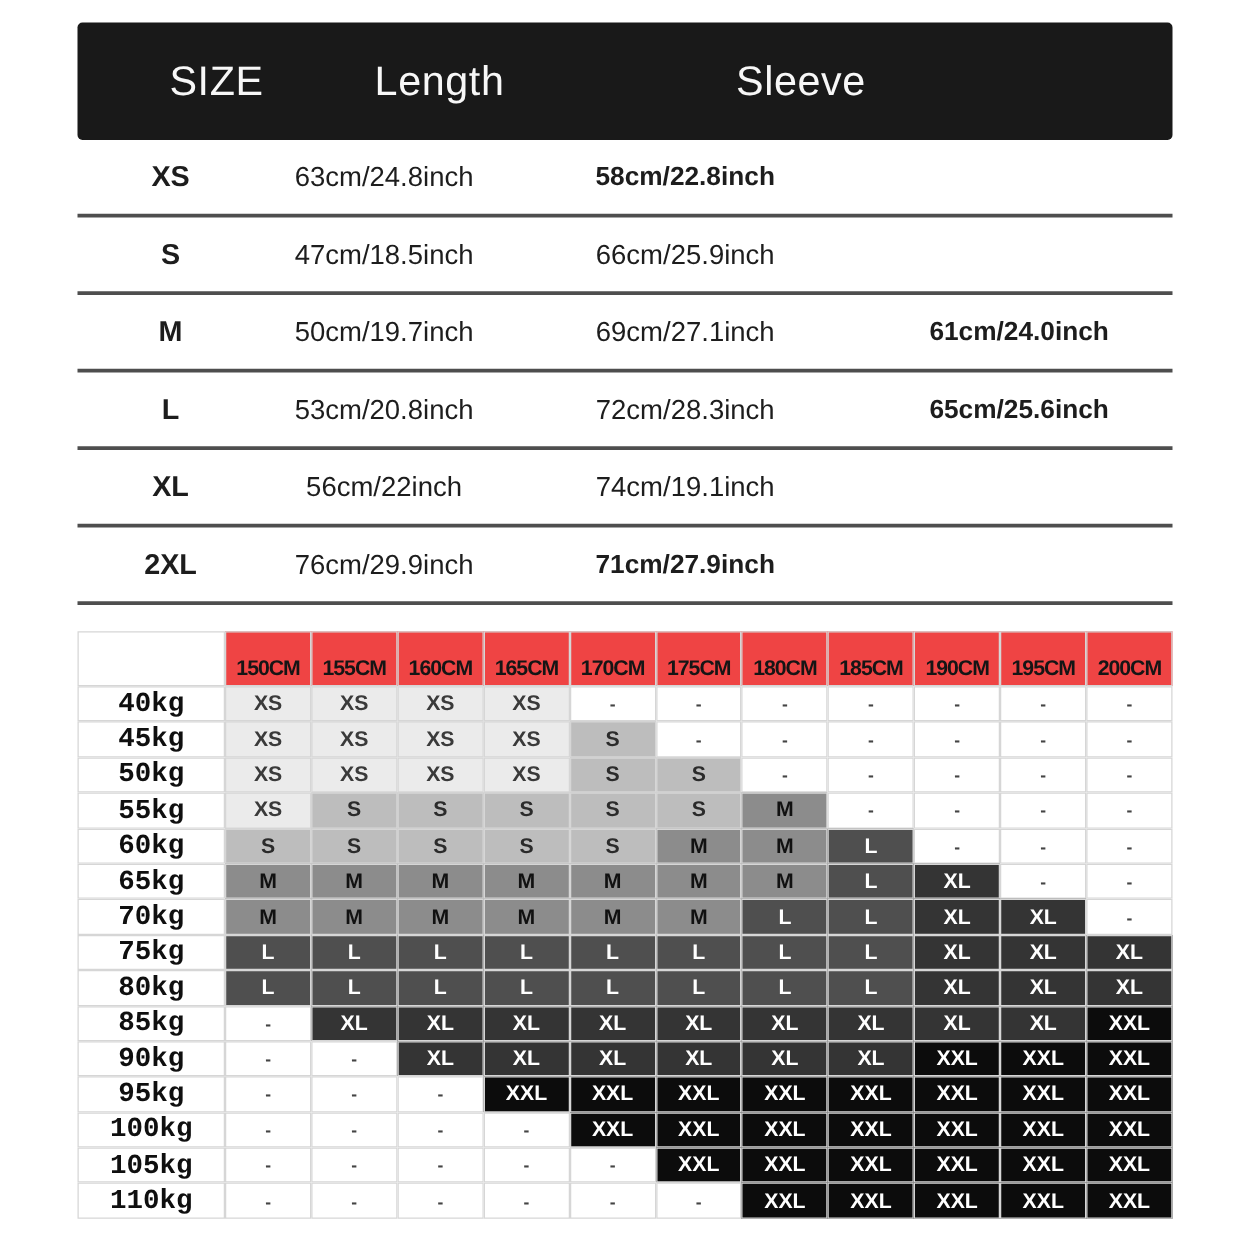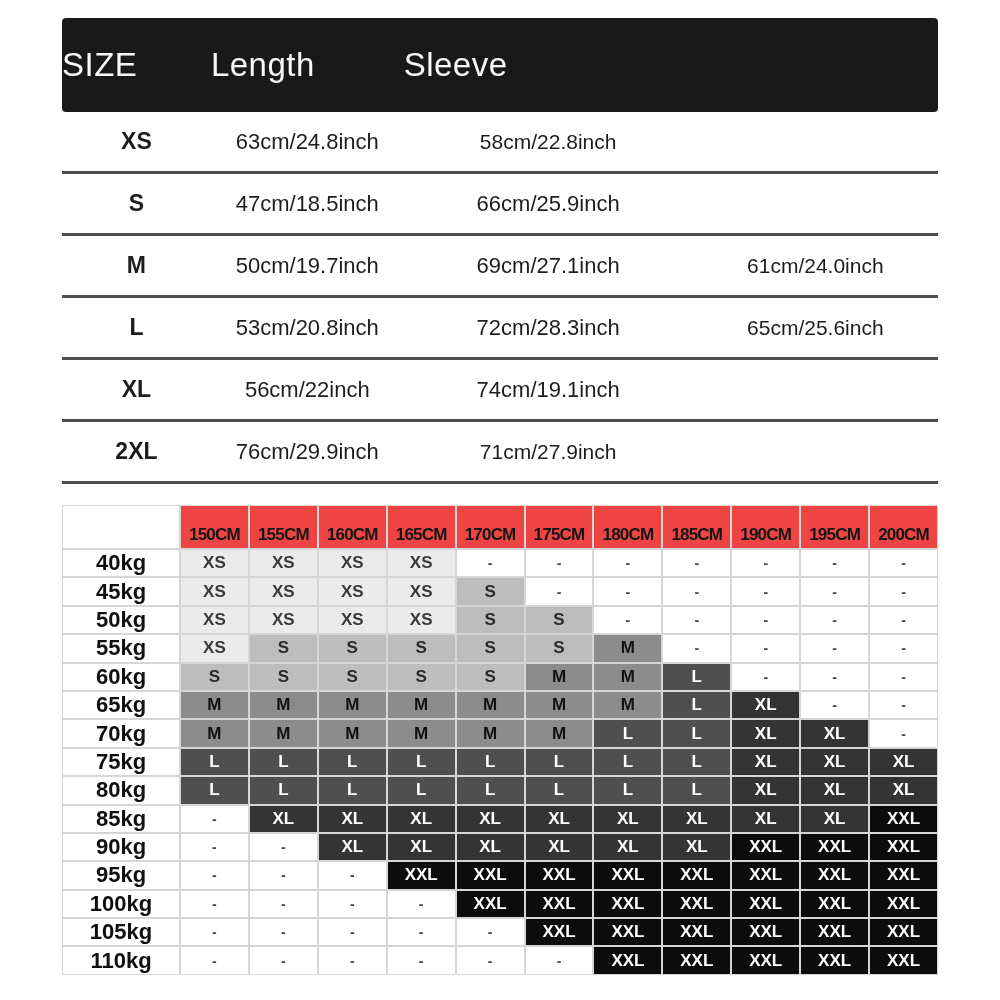--- a/index.html
+++ b/index.html
@@ -6,47 +6,47 @@
   .sheet{
     width:1000px;height:1000px;background:#fff;position:relative;
     font-family:"Liberation Sans", sans-serif;color:#1d1d1d;overflow:hidden;
   }
   
   .head-bar{
     margin:18px 62px 0 62px;height:94px;background:#191919;border-radius:4px;
     display:grid;grid-template-columns:17% 22% 33% 28%;align-items:center;
   }
   .head-bar span{
-    text-align:left;color:#f7f7f7;font-size:33px;font-weight:400;letter-spacing:0.5px;
+    text-align:right;color:#f7f7f7;font-size:33px;font-weight:400;letter-spacing:0.5px;
   }
   #size-rows{margin:0 62px;}
   .size-row{
     height:59px;display:grid;grid-template-columns:17% 22% 33% 28%;
     align-items:center;border-bottom:3px solid #4e4e4e;
   }
   .size-row div{text-align:center;font-size:22px;color:#1d1d1d;}
   .size-row .c0{font-weight:bold;font-size:23px;}
-  .size-row .c3{font-weight:normal;font-size:21px;}
+  .size-row .c3{font-weight:bold;font-size:21px;}
   
   .matrix-grid{
     margin:21px 62px 0 62px;
     display:grid;
     grid-template-columns:118px repeat(11,1fr);
     grid-template-rows:44px;
     grid-auto-rows:28.4px;
   }
   .matrix-grid > div{border:1px solid #d6d6d6;}
   .m-head{
     display:flex;align-items:flex-end;justify-content:center;padding-bottom:3px;
     font-weight:bold;font-size:17px;letter-spacing:-0.8px;color:#151515;background:#ef4444;
   }
   .m-corner{background:#fff;}
   .m-weight{
     display:flex;align-items:center;justify-content:center;
-    font-weight:bold;font-size:22px;color:#0f0f0f;background:#fff;
+    font-weight:bold;font-size:22px;color:#0f0f0f;background:#fff;font-family:Liberation Mono, monospace;
   }
   .m-cell{
     display:flex;align-items:center;justify-content:center;
     font-weight:bold;font-size:17px;
   }
   .m-cell.dash{font-size:14px;}
 </style>
 </head>
 <body>
 

